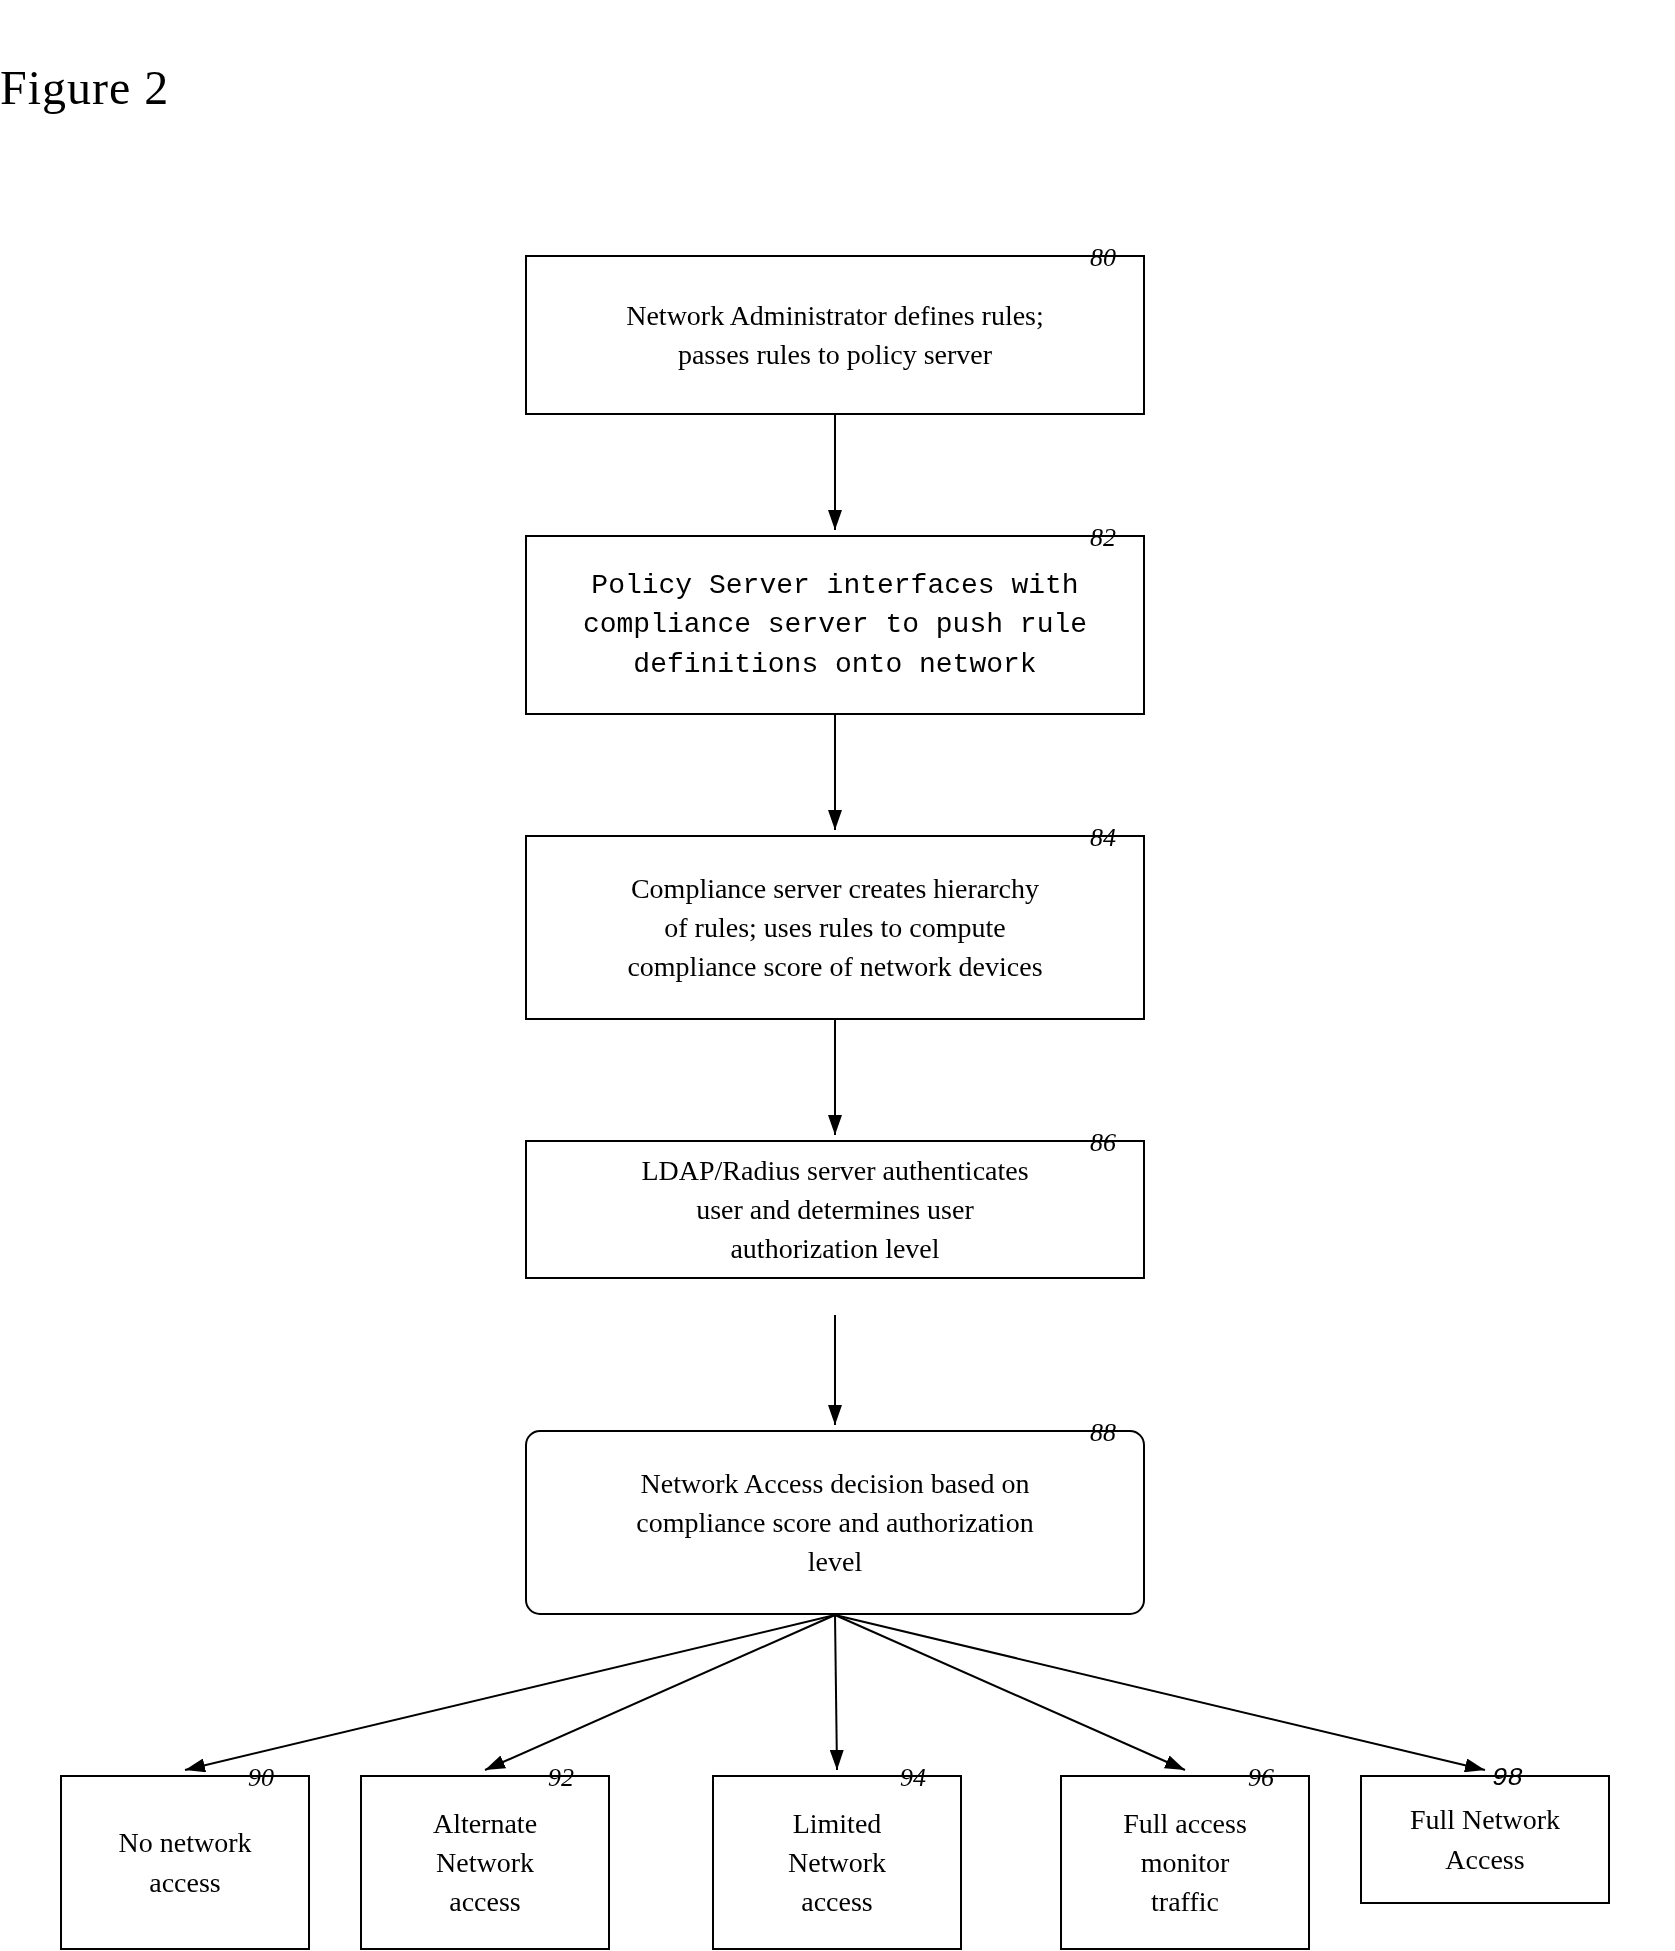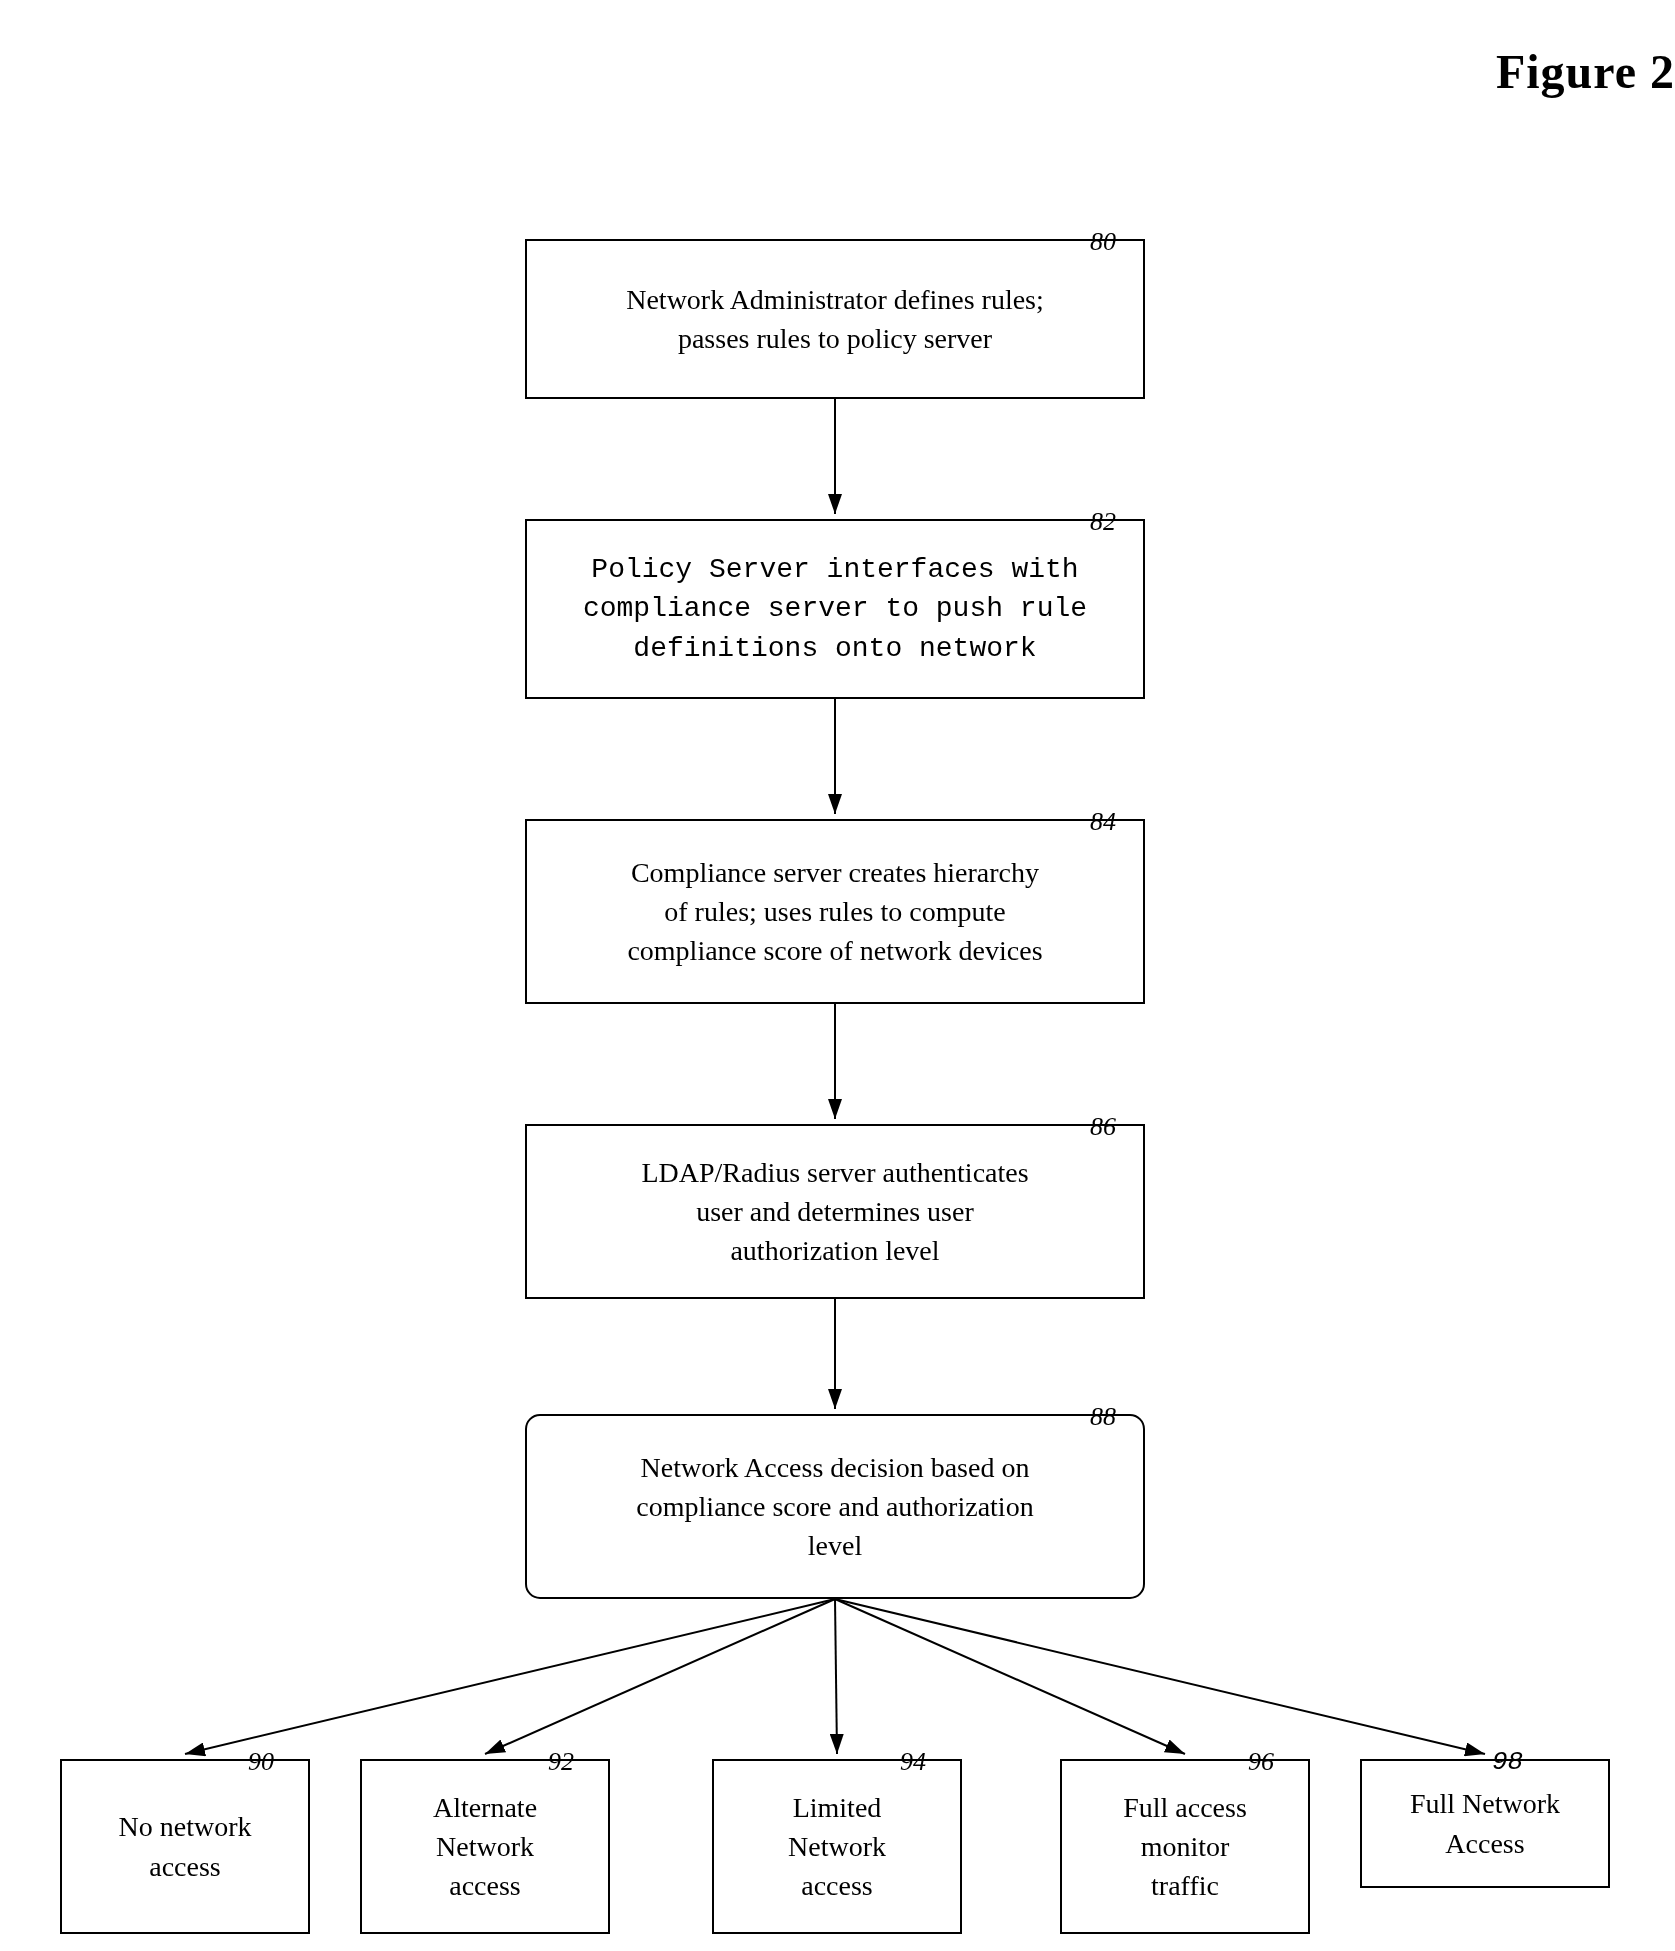--- a/index.html
+++ b/index.html
@@ -5,24 +5,24 @@
     * { box-sizing: border-box; margin: 0; padding: 0; }
     body {
       background: #fff;
       font-family: 'Times New Roman', Times, serif;
       width: 1675px;
       min-height: 1951px;
       position: relative;
       overflow-x: hidden;
     }
     .page-title {
-      text-align: right;
+      text-align: left;
       font-size: 48px;
-      font-weight: bold;
-      padding-top: 44px;
+      font-weight: normal;
+      padding-top: 60px;
       padding-bottom: 40px;
       letter-spacing: 1px;
     }
     .diagram-container {
       position: relative;
       width: 1675px;
       height: 1870px;
     }
     .flow-box {
       position: absolute;
@@ -103,21 +103,21 @@
 
   <div class="flow-box" style="left:525px; top:680px; width:620px; height:185px;">
     <span style="white-space:pre-line;">Compliance server creates hierarchy
 of rules; uses rules to compute
 compliance score of network devices</span>
   </div>
   <div class="label-tag" style="left:1090px; top:668px;">
     <span>84</span>
   </div>
 
-  <div class="flow-box" style="left:525px; top:985px; width:620px; height:175px;">
+  <div class="flow-box" style="left:525px; top:985px; width:620px; height:139px;">
     <span style="white-space:pre-line;">LDAP/Radius server authenticates
 user and determines user
 authorization level</span>
   </div>
   <div class="label-tag" style="left:1090px; top:973px;">
     <span>86</span>
   </div>
 
   <div class="flow-box" style="left:525px; top:1275px; width:620px; height:185px;border-radius:15px;">
     <span style="white-space:pre-line;">Network Access decision based on

